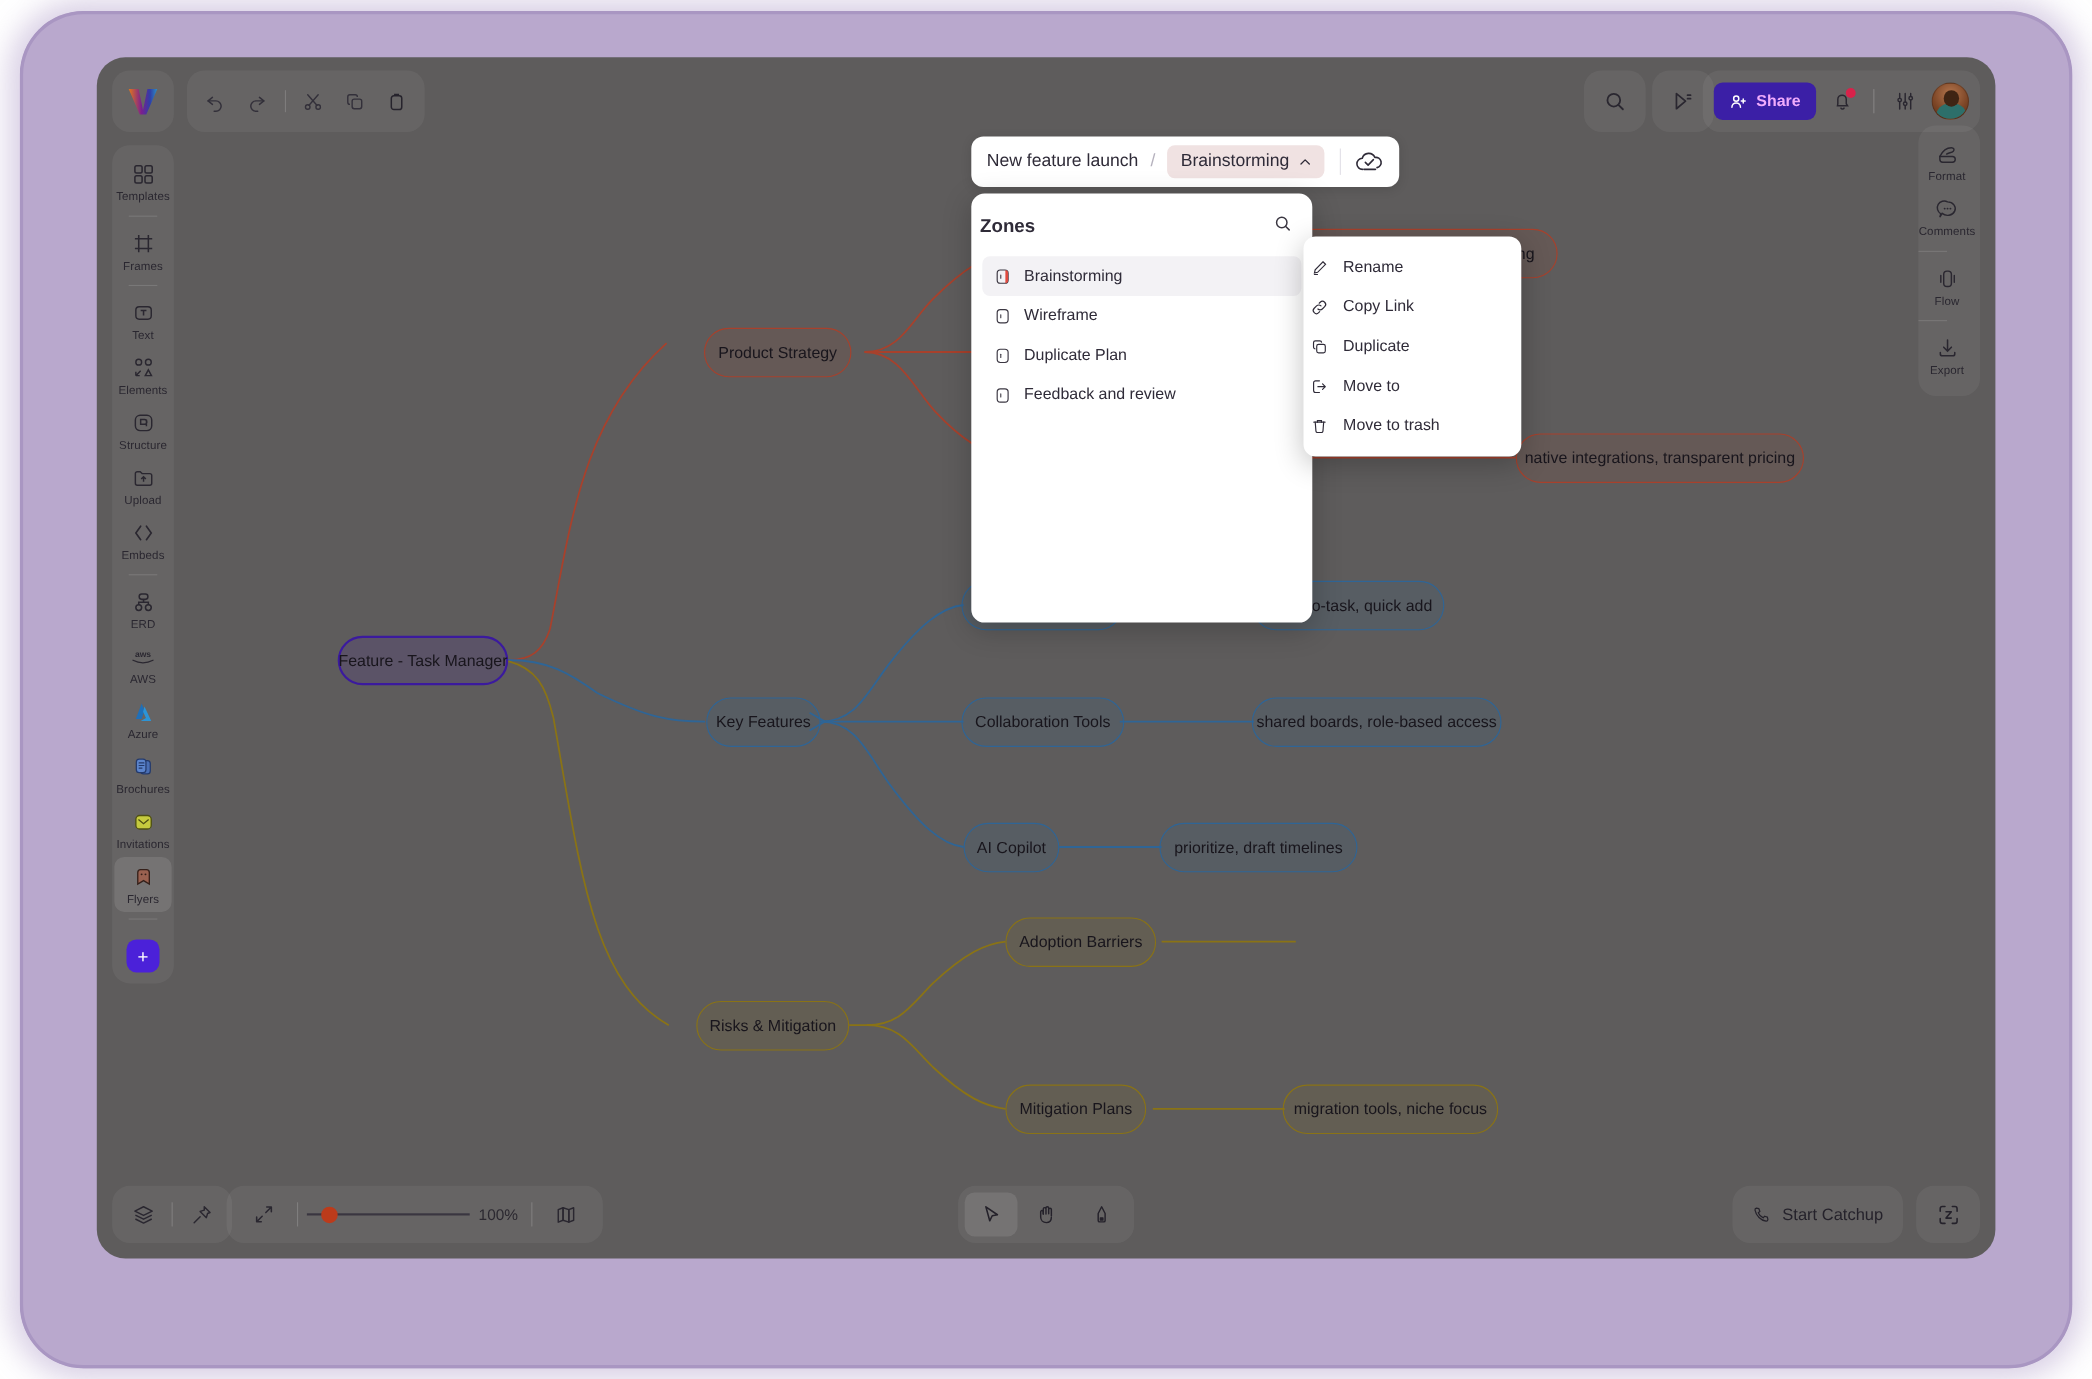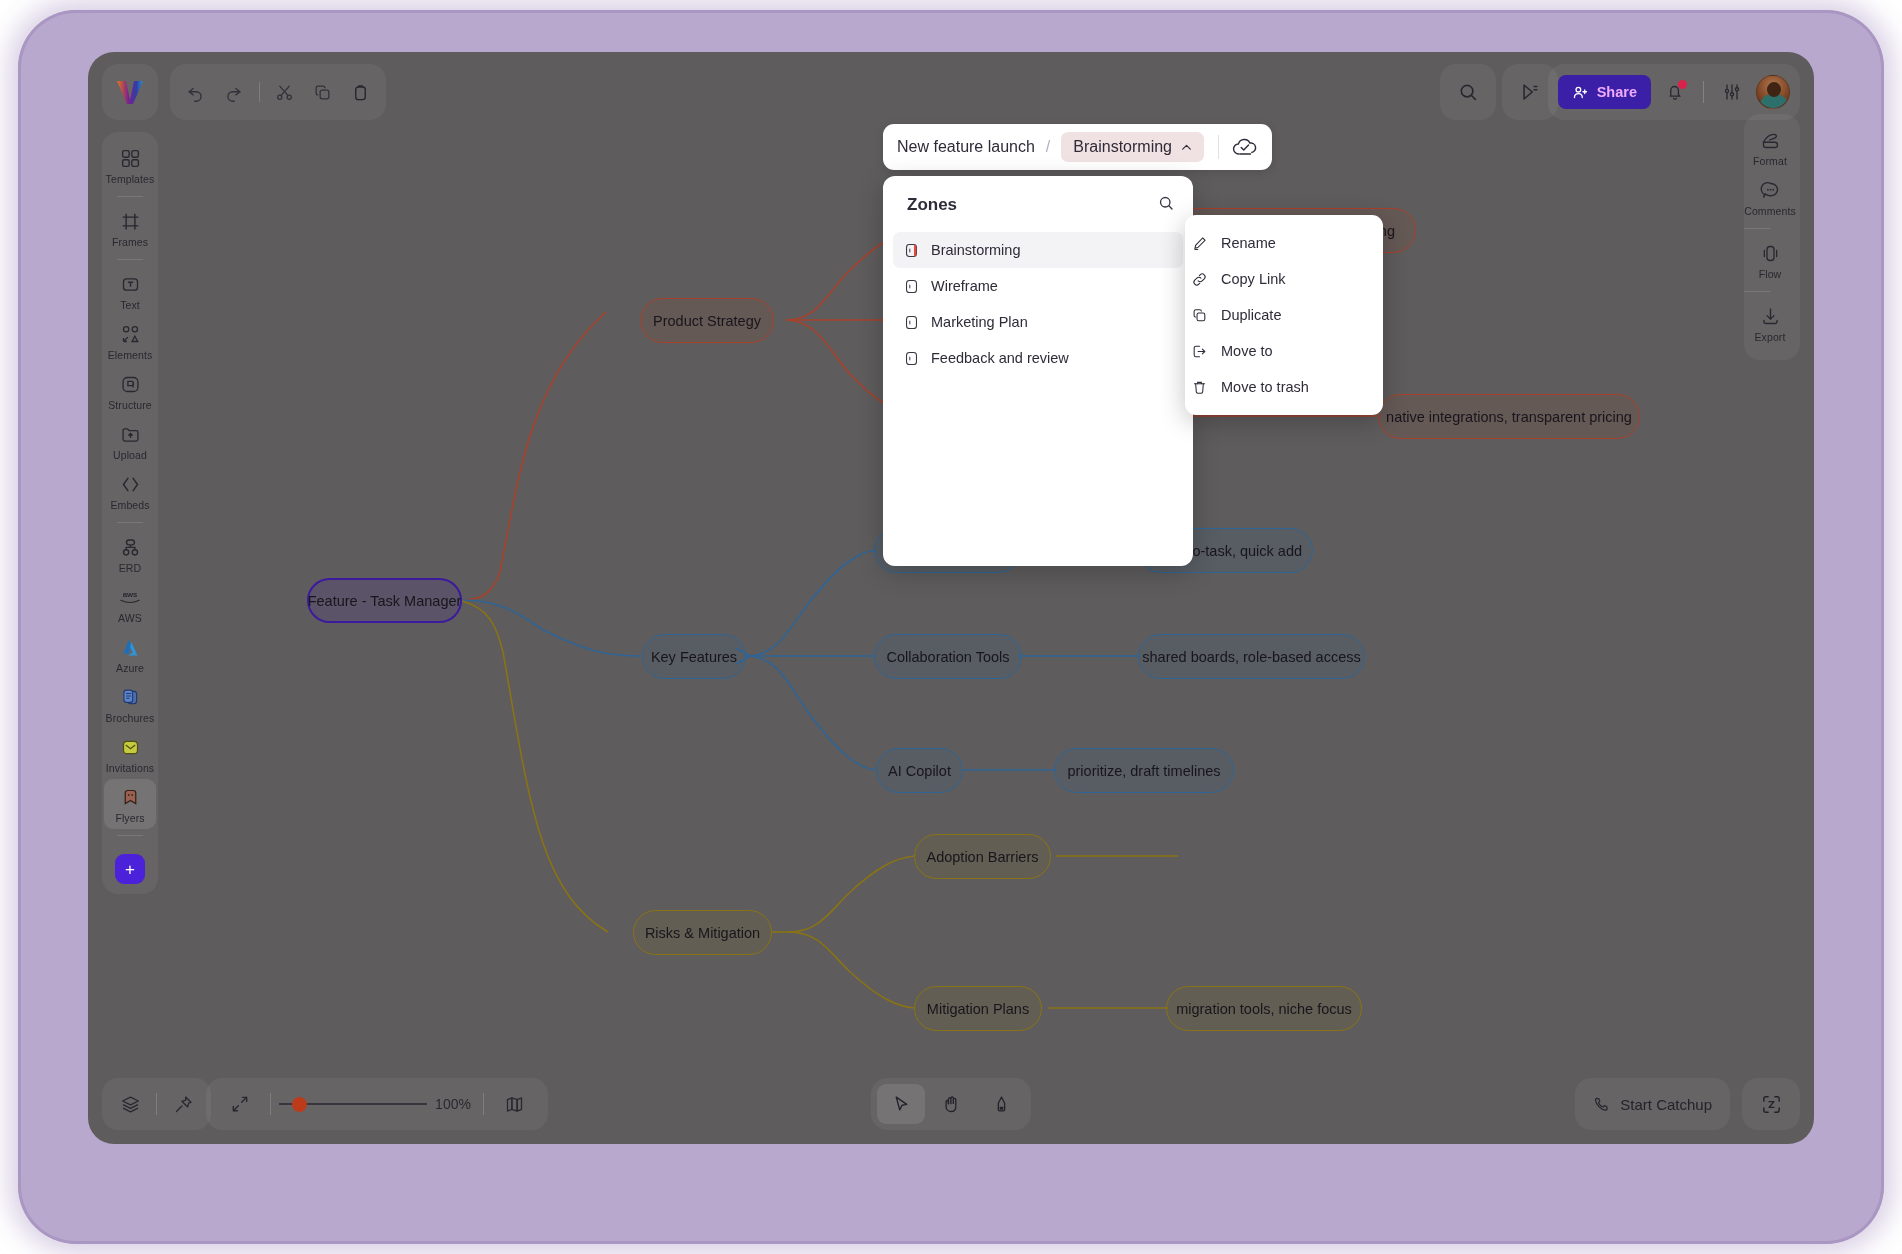--- a/index.html
+++ b/index.html
@@ -117,21 +117,21 @@
   .zones-panel {
     position: absolute; left: 795px; top: 124px;
     width: 310px; height: 390px;
     background: #ffffff; border-radius: 12px;
     box-shadow: 0 6px 26px rgba(0,0,0,.22);
     z-index: 45;
     display: flex; flex-direction: column;
   }
   .zones-head {
     display: flex; align-items: center; justify-content: space-between;
-    padding: 18px 18px 12px 24px;
+    padding: 18px 18px 12px 8px;
   }
   .zones-title { font-size: 17px; font-weight: 700; color: #2f2b38; }
   .zones-list { flex: 1; padding: 4px 10px 0; }
   .zone-row {
     display: flex; align-items: center; gap: 11px;
     height: 36px; padding: 0 10px;
     border-radius: 7px; cursor: pointer;
   }
   .zone-row.selected { background: #f3f2f5; }
   .zone-label { font-size: 14.5px; color: #2f2b38; }
@@ -648,21 +648,21 @@
             <rect x="5" y="3.5" width="14" height="17" rx="4" fill="none" stroke="#3b3742" stroke-width="1.5"></rect>
             <path d="M9.6 10v4" stroke="#3b3742" stroke-width="1.4" stroke-linecap="round"></path>
           </svg>
           <span class="zone-label">Wireframe</span>
         </div>
         <div class="zone-row">
           <svg width="17" height="17" viewBox="0 0 24 24">
             <rect x="5" y="3.5" width="14" height="17" rx="4" fill="none" stroke="#3b3742" stroke-width="1.5"></rect>
             <path d="M9.6 10v4" stroke="#3b3742" stroke-width="1.4" stroke-linecap="round"></path>
           </svg>
-          <span class="zone-label">Marketing Plan</span>
+          <span class="zone-label">Duplicate Plan</span>
         </div>
         <div class="zone-row">
           <svg width="17" height="17" viewBox="0 0 24 24">
             <rect x="5" y="3.5" width="14" height="17" rx="4" fill="none" stroke="#3b3742" stroke-width="1.5"></rect>
             <path d="M9.6 10v4" stroke="#3b3742" stroke-width="1.4" stroke-linecap="round"></path>
           </svg>
           <span class="zone-label">Feedback and review</span>
         </div>
       </div>
 

